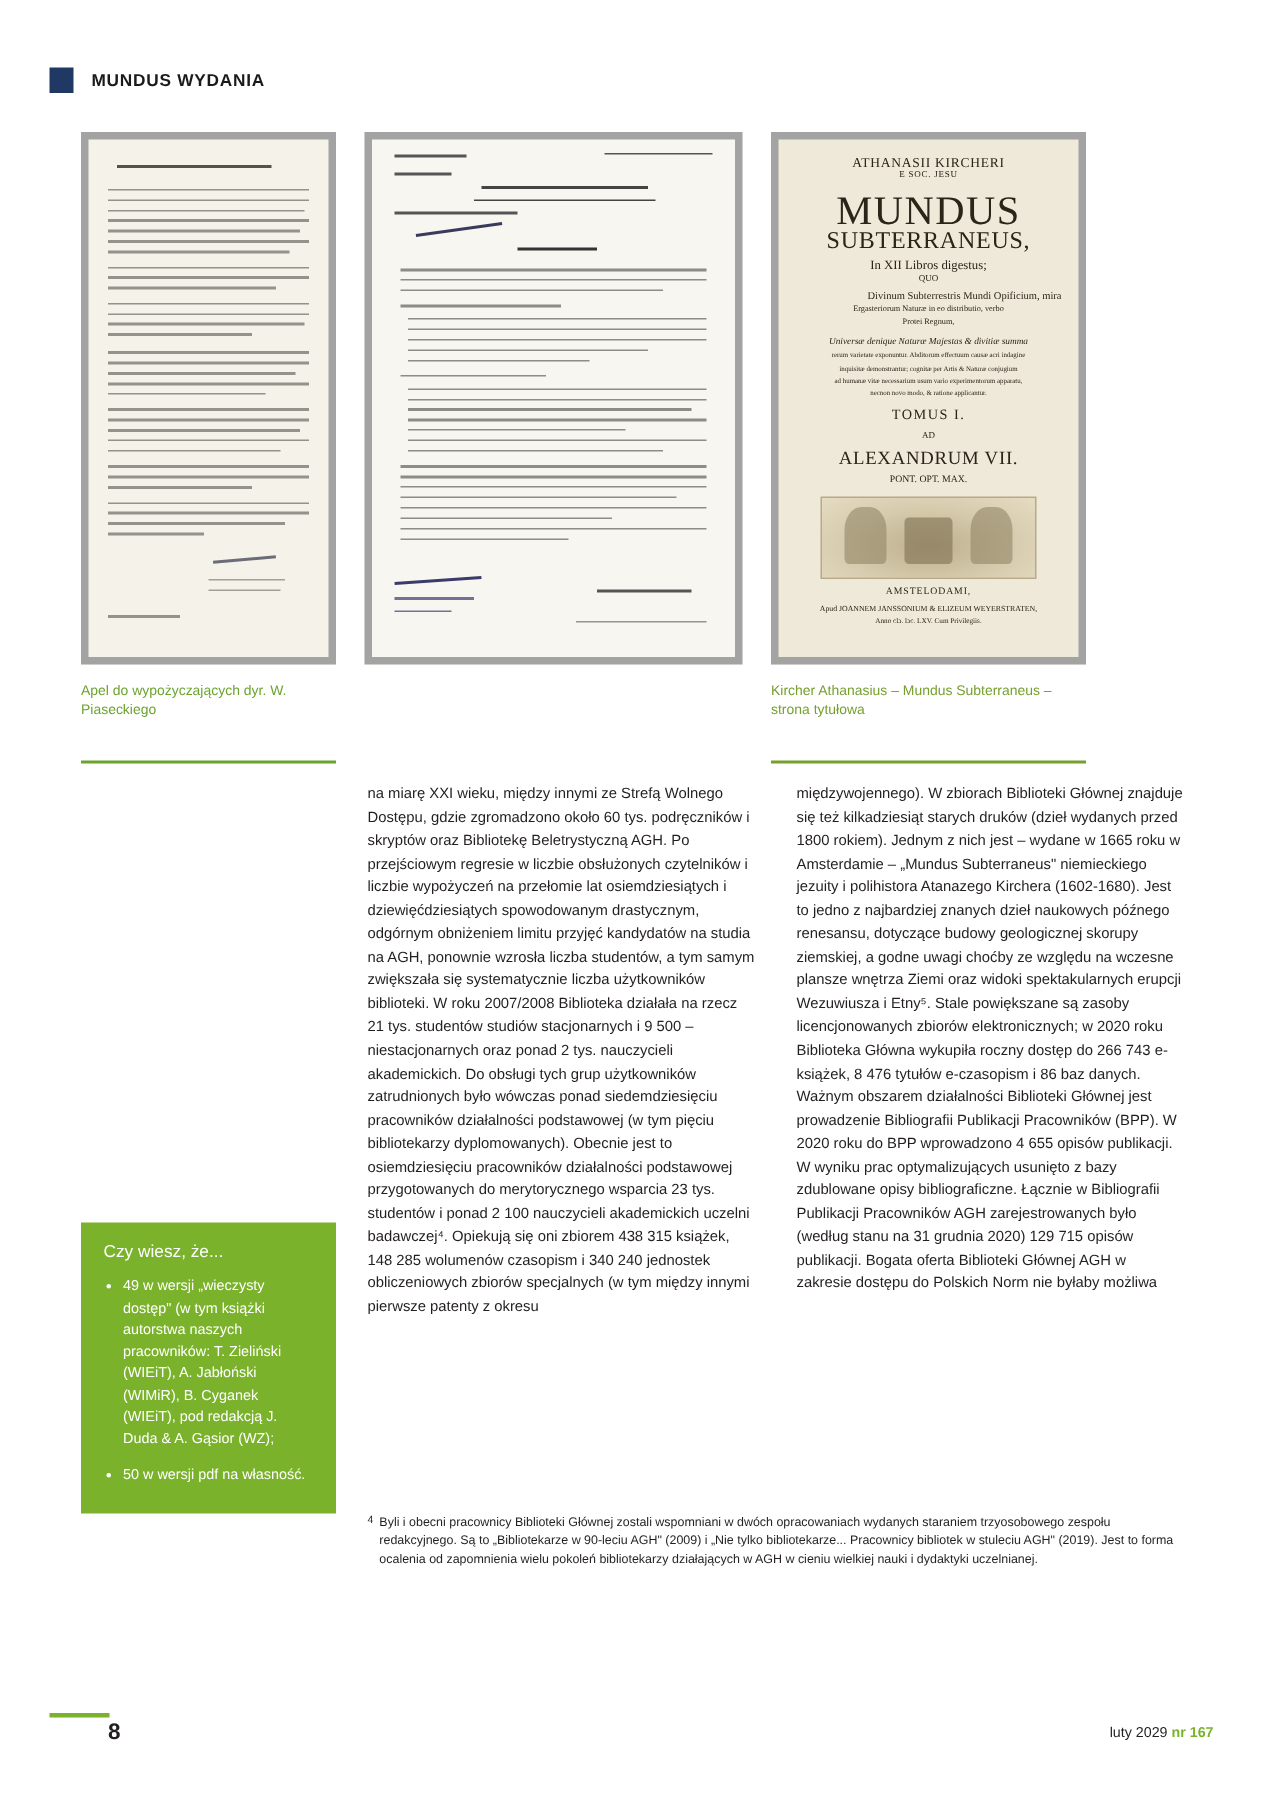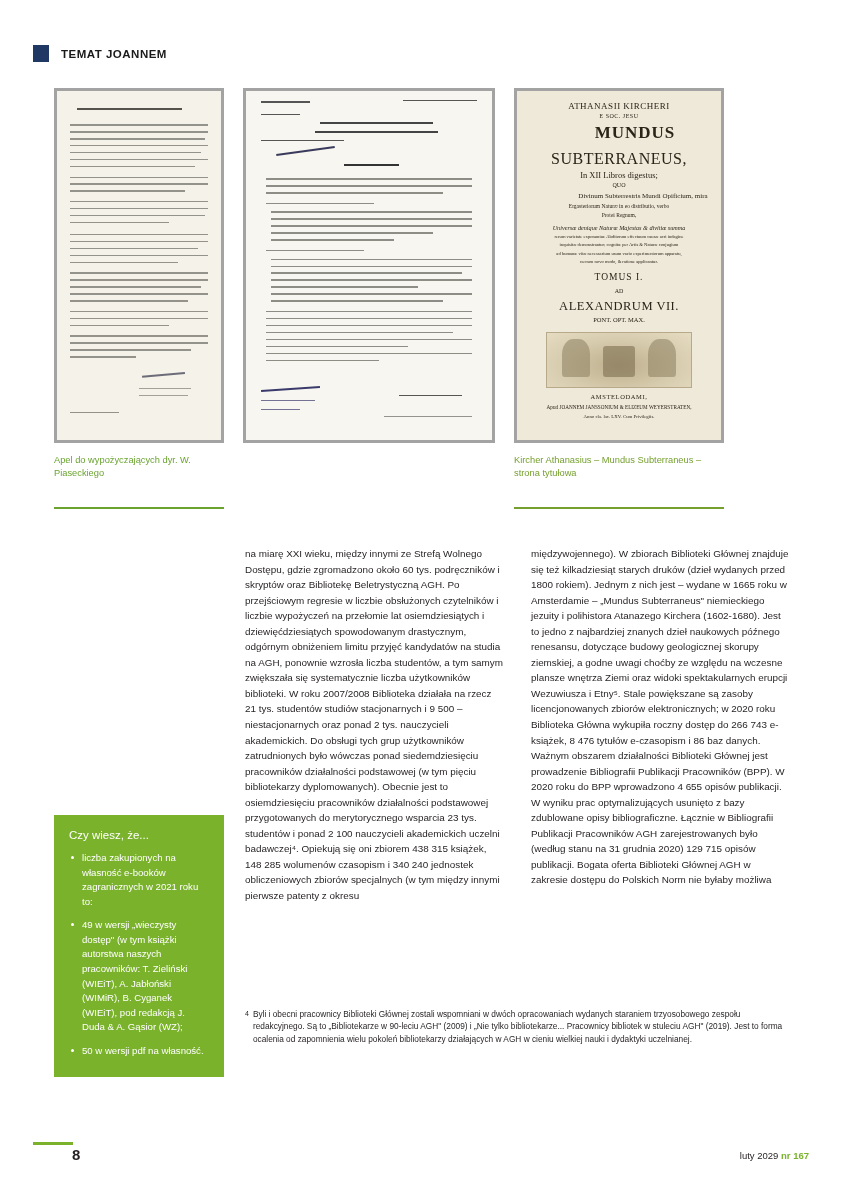--- a/index.html
+++ b/index.html
@@ -45,21 +45,21 @@
     gap: 19px;
   }
   .figure {
     width: 170px;
   }
   .figure.wide { width: 252px; }
   .figure.third { width: 210px; }
 
   .fig-img {
     width: 100%;
-    border: 3px solid #a3a3a3;
+    border: 5px solid #a3a3a3;
     overflow: hidden;
     position: relative;
     background: #efece2;
   }
   .fig-img.a { height: 355px; background: #f4f2e9; }
   .fig-img.b { height: 355px; background: #f7f6f0; }
   .fig-img.c { height: 355px; background: #efe9d9; }
   .fig-caption {
     margin-top: 11px;
     font-size: 9.3px;
@@ -116,21 +116,20 @@
     width: 545px;
     display: flex;
     gap: 27px;
   }
   .col {
     width: 259px;
     font-size: 9.9px;
     line-height: 1.57;
     text-align: left;
     color: #231f20;
-    margin-top: 24px;
   }
   .col p { margin: 0; }
 
   
   .footnotes {
     position: absolute;
     left: 245px;
     top: 1008px;
     width: 545px;
     font-size: 8.3px;
@@ -172,21 +171,21 @@
     text-align: center;
     font-family: "Liberation Serif", serif;
     color: #2b2419;
   }
 </style>
 </head>
 <body>
 
 <div class="page-header">
   <div class="header-mark"></div>
-  <div class="header-title">TEMAT JOANNEM</div>
+  <div class="header-title">MUNDUS WYDANIA</div>
 </div>
 
 <div class="figures">
 
   <div class="figure">
     <div class="fig-img a">
       <div style="position:absolute;left:12%;top:5%;width:64%;height:2px;background:#54524b;"></div>
       <div style="position:absolute;left:8%;top:9.5%;width:84%;height:1.4px;background:#6a6a62;opacity:.7"></div>
       <div style="position:absolute;left:8%;top:11.5%;width:84%;height:1.4px;background:#6a6a62;opacity:.7"></div>
       <div style="position:absolute;left:8%;top:13.5%;width:82%;height:1.4px;background:#6a6a62;opacity:.7"></div>
@@ -266,21 +265,21 @@
       <div style="position:absolute;left:6%;top:91%;width:16%;height:1.2px;background:#3a3a6c;opacity:.7"></div>
       <div style="position:absolute;left:62%;top:87%;width:26%;height:1.4px;background:#555;"></div>
       <div style="position:absolute;left:56%;top:93%;width:36%;height:1.2px;background:#6a6a62;opacity:.7"></div>
     </div>
   </div>
 
   <div class="figure third">
     <div class="fig-img c">
       <div class="kircher-title" style="top:3%;font-size:9px;letter-spacing:.5px;">ATHANASII KIRCHERI</div>
       <div class="kircher-title" style="top:6.2%;font-size:6px;letter-spacing:.5px;">E SOC. JESU</div>
-      <div class="kircher-title" style="top:9.2%;font-size:17px;font-weight:bold;letter-spacing:1px;margin-left:16px;">MUNDUS</div>
+      <div class="kircher-title" style="top:9.2%;font-size:27px;font-weight:normal;letter-spacing:1px;">MUNDUS</div>
       <div class="kircher-title" style="top:17%;font-size:16px;letter-spacing:.5px;">SUBTERRANEUS,</div>
       <div class="kircher-title" style="top:22.5%;font-size:8.5px;">In XII Libros digestus;</div>
       <div class="kircher-title" style="top:26%;font-size:6px;">QUO</div>
       <div class="kircher-title" style="top:29%;font-size:7px;padding-left:48px;">Divinum Subterrestris Mundi Opificium, mira</div>
       <div class="kircher-title" style="top:32%;font-size:5.5px;">Ergasteriorum Naturæ in eo distributio, verbo</div>
       <div class="kircher-title" style="top:34.6%;font-size:5.5px;">Protei Regnum,</div>
       <div class="kircher-title" style="top:38%;font-size:6.2px;font-style:italic;">Universæ denique Naturæ Majestas &amp; divitiæ summa</div>
       <div class="kircher-title" style="top:41%;font-size:4.6px;">rerum varietate exponuntur. Abditorum effectuum causæ acri indagine</div>
       <div class="kircher-title" style="top:43.4%;font-size:4.6px;">inquisitæ demonstrantur; cognitæ per Artis &amp; Naturæ conjugium</div>
       <div class="kircher-title" style="top:45.8%;font-size:4.6px;">ad humanæ vitæ necessarium usum vario experimentorum apparatu,</div>
@@ -300,21 +299,20 @@
       <div class="kircher-title" style="top:89.8%;font-size:5.2px;">Apud JOANNEM JANSSONIUM &amp; ELIZEUM WEYERSTRATEN,</div>
       <div class="kircher-title" style="top:92.6%;font-size:4.8px;">Anno clɔ. lɔc. LXV. Cum Privilegiis.</div>
     </div>
     <div class="fig-caption green2">Kircher Athanasius – Mundus Subterraneus – strona tytułowa</div>
   </div>
 </div>
 
 <div class="didyouknow">
   <h3>Czy wiesz, że...</h3>
   <ul>
-    <li>liczba zakupionych na własność e-booków zagranicznych w 2021 roku to:</li>
     <li>49 w wersji „wieczysty dostęp" (w tym książki autorstwa naszych pracowników: T. Zieliński (WIEiT), A. Jabłoński (WIMiR), B. Cyganek (WIEiT), pod redakcją J. Duda &amp; A. Gąsior (WZ);</li>
     <li>50 w wersji pdf na własność.</li>
   </ul>
 </div>
 
 <div class="body-cols">
   <div class="col">
     <p>na miarę XXI wieku, między innymi ze Strefą Wolnego Dostępu, gdzie zgromadzono około 60 tys. podręczników i skryptów oraz Bibliotekę Beletrystyczną AGH.
 Po przejściowym regresie w liczbie obsłużonych czytelników i liczbie wypożyczeń na przełomie lat osiemdziesiątych i dziewięćdziesiątych spowodowanym drastycznym, odgórnym obniżeniem limitu przyjęć kandydatów na studia na AGH, ponownie wzrosła liczba studentów, a tym samym zwiększała się systematycznie liczba użytkowników biblioteki. W roku 2007/2008 Biblioteka działała na rzecz 21 tys. studentów studiów stacjonarnych i 9 500 – niestacjonarnych oraz ponad 2 tys.  nauczycieli akademickich. Do obsługi tych grup użytkowników zatrudnionych było wówczas ponad siedemdziesięciu pracowników działalności podstawowej (w tym pięciu bibliotekarzy dyplomowanych). Obecnie jest to osiemdziesięciu pracowników działalności podstawowej przygotowanych do merytorycznego wsparcia 23 tys. studentów i ponad 2 100 nauczycieli akademickich uczelni badawczej⁴. Opiekują się oni zbiorem 438 315 książek, 148 285 wolumenów czasopism i 340 240 jednostek obliczeniowych zbiorów specjalnych (w tym między innymi pierwsze patenty z okresu</p>
   </div>

